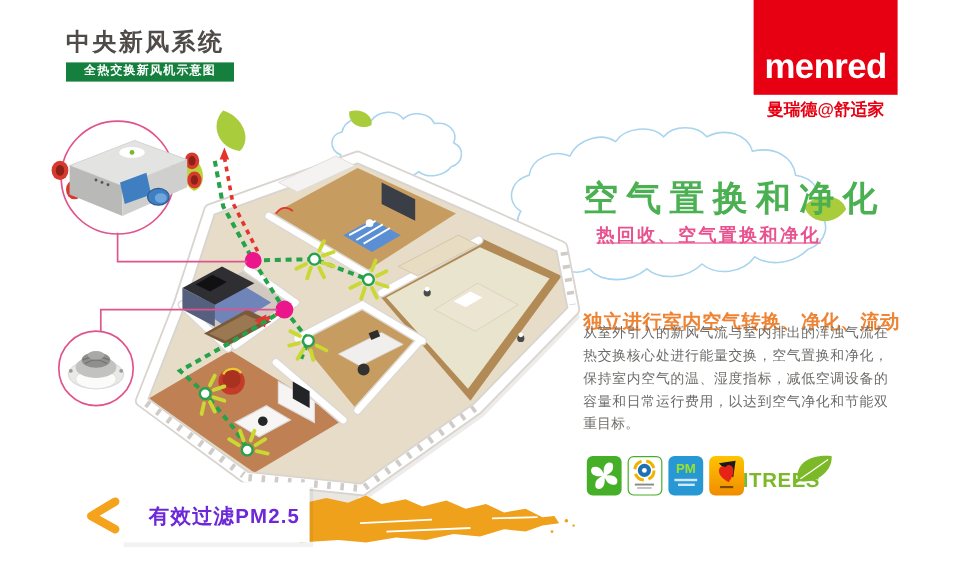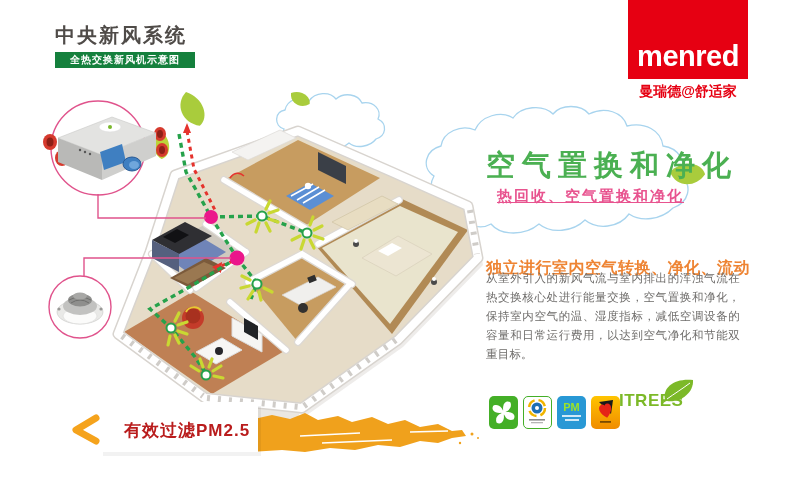--- a/index.html
+++ b/index.html
@@ -15,31 +15,31 @@
   .logo-text{font-size:29px;font-weight:800;letter-spacing:-0.5px;line-height:1;margin-bottom:8px;}
   .brand-tagline{left:628px;top:83px;width:120px;text-align:center;color:#e60012;
     font-size:14px;font-weight:bold;}
   
   .hero-title{left:486px;top:146px;font-size:29px;font-weight:bold;letter-spacing:7px;color:#4bb052;}
   .hero-subtitle{left:497px;top:187px;font-size:15px;font-weight:bold;letter-spacing:2px;color:#e8538f;text-decoration:underline;}
   .desc-heading{left:486px;top:245px;font-size:16px;font-weight:bold;letter-spacing:0.5px;color:#ee8433;margin-top:13px;}
   .desc-body{left:486px;top:269px;width:254px;font-size:11.5px;line-height:19px;color:#6e6c6a;
     text-align:justify;letter-spacing:0.2px;}
   
-  .badges{left:489px;top:396px;display:flex;gap:5px;}
+  .badges{left:489px;top:380px;display:flex;gap:5px;}
   .badge{width:29px;height:33px;border-radius:5px;position:relative;overflow:hidden;}
   .badge-1{background:#44af27;}
   .badge-2{background:#ffffff;border:1.5px solid #44af27;box-sizing:border-box;}
   .badge-3{background:#2898d5;text-align:center;}
   .badge-3 .pm{display:block;margin-top:5px;font-size:11px;font-weight:800;color:#9be32a;letter-spacing:0;}
   .badge-3 .bar{display:block;margin:2px auto 0;width:19px;height:2px;background:#cfe9f7;}
   .badge-4{background:linear-gradient(180deg,#ffc400,#f08c00);}
   .itrees{left:619px;top:391px;font-size:17px;font-weight:800;letter-spacing:0.5px;color:#7cb928;}
   
-  .pm-filter-label{left:124px;top:419px;font-size:17px;font-weight:600;letter-spacing:1px;color:#b91c1c;}
+  .pm-filter-label{left:124px;top:419px;font-size:17px;font-weight:600;letter-spacing:1px;color:#6d28d9;}
 </style>
 </head>
 <body>
 
 <svg class="abs" style="left:0;top:0;" width="800" height="478" viewBox="0 0 800 478">
 
   <g>
     <path d="M300,145 C288,147 280,138 284,129 C274,126 274,112 285,110 C287,100 300,95 309,101
              C315,92 330,91 336,99 C344,92 358,94 362,103 C374,101 382,110 378,119
              C388,124 386,136 376,139 C370,147 356,149 349,143 C340,151 322,151 316,144

